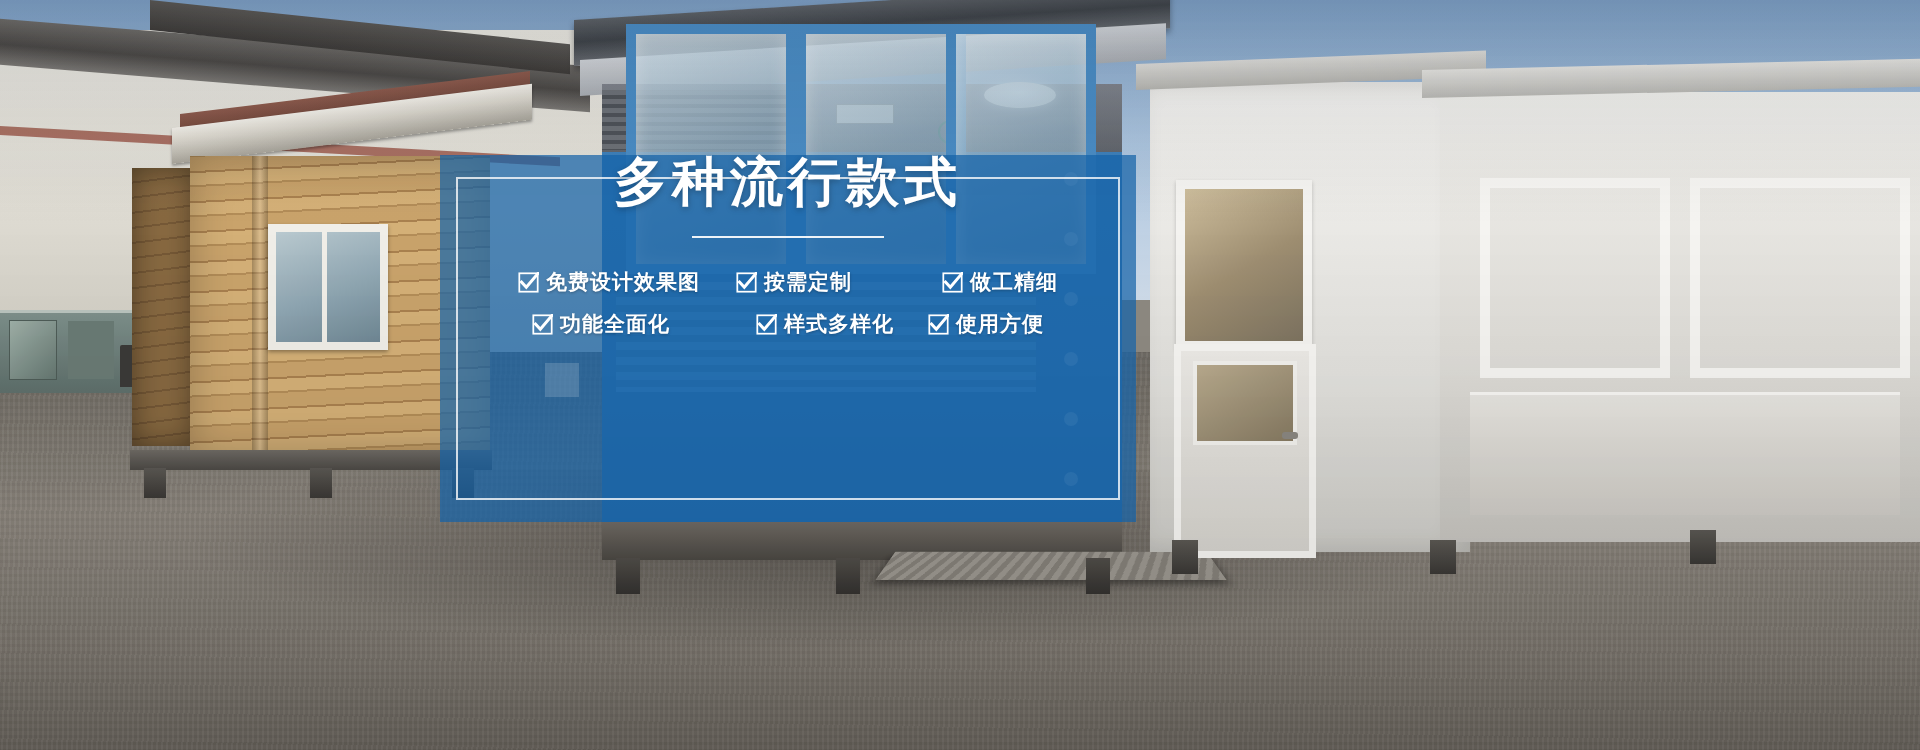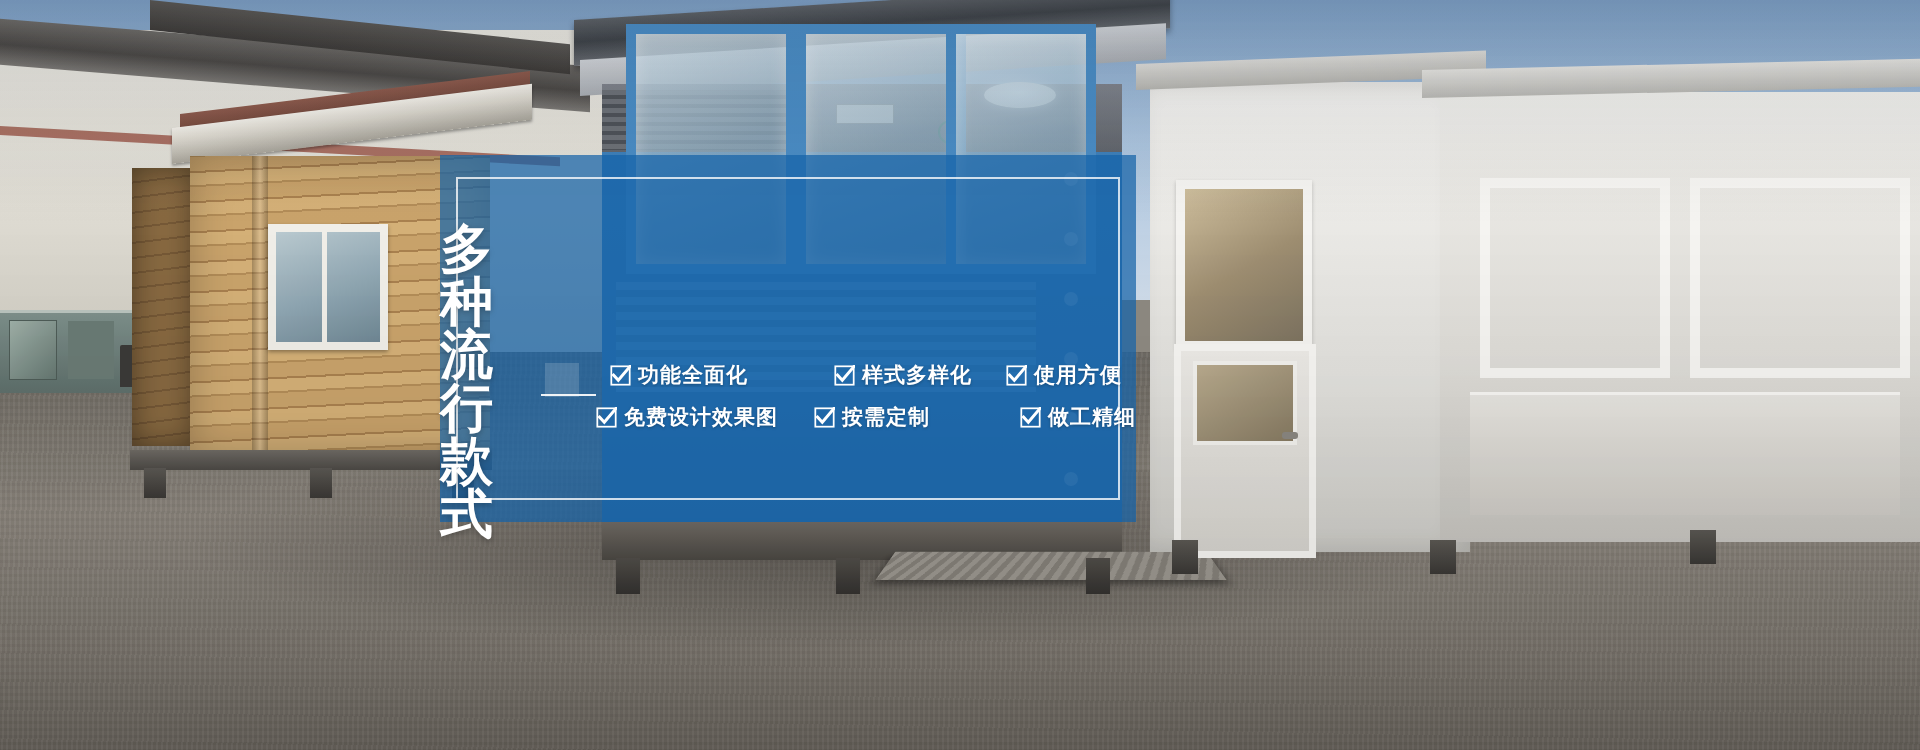--- a/index.html
+++ b/index.html
@@ -372,25 +372,23 @@
   .overlay-frame {
     position: absolute;
     left: 16px; top: 22px; right: 16px; bottom: 22px;
     border: 2px solid rgba(255,255,255,0.78);
     box-sizing: border-box;
   }
   .overlay-inner {
     position: absolute;
     inset: 0;
     display: flex;
-    flex-direction: row;
+    flex-direction: column;
     align-items: center;
     box-sizing: border-box;
-    padding-top: 58px;
-    margin-top: 27px;
   }
   .banner-title {
     color: #ffffff;
     font-size: 53px;
     font-weight: bold;
     letter-spacing: 5px;
     line-height: 1;
     text-shadow: 0 2px 6px rgba(0,0,0,.28);
     margin: 0;
   }
@@ -543,20 +541,54 @@
     <div class="overlay-frame"></div>
 
     <div class="overlay-inner">
       <h1 class="banner-title">多种流行款式</h1>
 
 
       <div class="banner-divider"></div>
 
       <div class="feature-rows">
 
+        <div class="feature-row row1">
+          <div class="feature-item">
+            <span class="chk">
+              <svg width="21" height="21" viewBox="0 0 24 24">
+                <rect x="1.5" y="1.5" width="21" height="21" fill="none" stroke="#ffffff" stroke-width="2"></rect>
+                <path d="M4 11.5 L9.5 17.5 L23 1.5" fill="none" stroke="#ffffff" stroke-width="3.4" stroke-linecap="square"></path>
+              </svg>
+            </span>
+            <span>免费设计效果图</span>
+          </div>
+
+          <div class="feature-item">
+            <span class="chk">
+              <svg width="21" height="21" viewBox="0 0 24 24">
+                <rect x="1.5" y="1.5" width="21" height="21" fill="none" stroke="#ffffff" stroke-width="2"></rect>
+                <path d="M4 11.5 L9.5 17.5 L23 1.5" fill="none" stroke="#ffffff" stroke-width="3.4" stroke-linecap="square"></path>
+              </svg>
+            </span>
+            <span>按需定制</span>
+          </div>
+
+          <div class="spacer-l"></div>
+
+          <div class="feature-item">
+            <span class="chk">
+              <svg width="21" height="21" viewBox="0 0 24 24">
+                <rect x="1.5" y="1.5" width="21" height="21" fill="none" stroke="#ffffff" stroke-width="2"></rect>
+                <path d="M4 11.5 L9.5 17.5 L23 1.5" fill="none" stroke="#ffffff" stroke-width="3.4" stroke-linecap="square"></path>
+              </svg>
+            </span>
+            <span>做工精细</span>
+          </div>
+        </div>
+
         <div class="feature-row row2">
           <div class="feature-item">
             <span class="chk">
               <svg width="21" height="21" viewBox="0 0 24 24">
                 <rect x="1.5" y="1.5" width="21" height="21" fill="none" stroke="#ffffff" stroke-width="2"></rect>
                 <path d="M4 11.5 L9.5 17.5 L23 1.5" fill="none" stroke="#ffffff" stroke-width="3.4" stroke-linecap="square"></path>
               </svg>
             </span>
             <span>功能全面化</span>
           </div>
@@ -577,53 +609,19 @@
             <span class="chk">
               <svg width="21" height="21" viewBox="0 0 24 24">
                 <rect x="1.5" y="1.5" width="21" height="21" fill="none" stroke="#ffffff" stroke-width="2"></rect>
                 <path d="M4 11.5 L9.5 17.5 L23 1.5" fill="none" stroke="#ffffff" stroke-width="3.4" stroke-linecap="square"></path>
               </svg>
             </span>
             <span>使用方便</span>
           </div>
         </div>
 
-        <div class="feature-row row1">
-          <div class="feature-item">
-            <span class="chk">
-              <svg width="21" height="21" viewBox="0 0 24 24">
-                <rect x="1.5" y="1.5" width="21" height="21" fill="none" stroke="#ffffff" stroke-width="2"></rect>
-                <path d="M4 11.5 L9.5 17.5 L23 1.5" fill="none" stroke="#ffffff" stroke-width="3.4" stroke-linecap="square"></path>
-              </svg>
-            </span>
-            <span>免费设计效果图</span>
-          </div>
-
-          <div class="feature-item">
-            <span class="chk">
-              <svg width="21" height="21" viewBox="0 0 24 24">
-                <rect x="1.5" y="1.5" width="21" height="21" fill="none" stroke="#ffffff" stroke-width="2"></rect>
-                <path d="M4 11.5 L9.5 17.5 L23 1.5" fill="none" stroke="#ffffff" stroke-width="3.4" stroke-linecap="square"></path>
-              </svg>
-            </span>
-            <span>按需定制</span>
-          </div>
-
-          <div class="spacer-l"></div>
-
-          <div class="feature-item">
-            <span class="chk">
-              <svg width="21" height="21" viewBox="0 0 24 24">
-                <rect x="1.5" y="1.5" width="21" height="21" fill="none" stroke="#ffffff" stroke-width="2"></rect>
-                <path d="M4 11.5 L9.5 17.5 L23 1.5" fill="none" stroke="#ffffff" stroke-width="3.4" stroke-linecap="square"></path>
-              </svg>
-            </span>
-            <span>做工精细</span>
-          </div>
-        </div>
-
       </div>
     </div>
   </div>
 
   <div class="chk-hl"></div>
 
 </div>
 
 </body></html>

